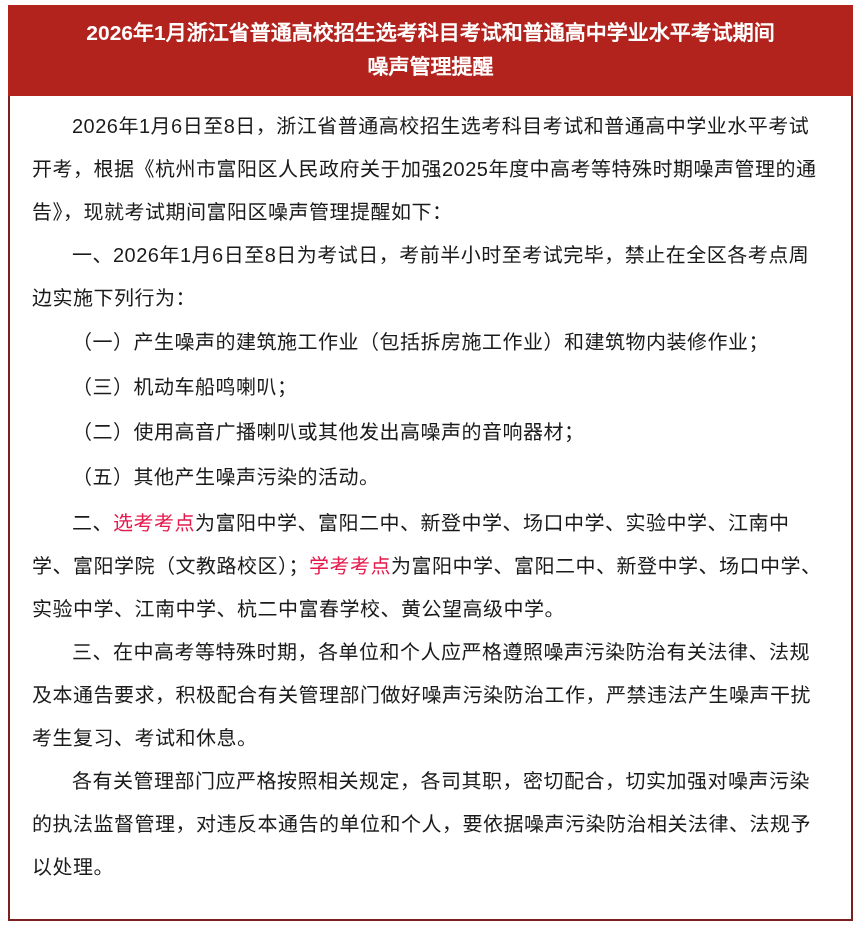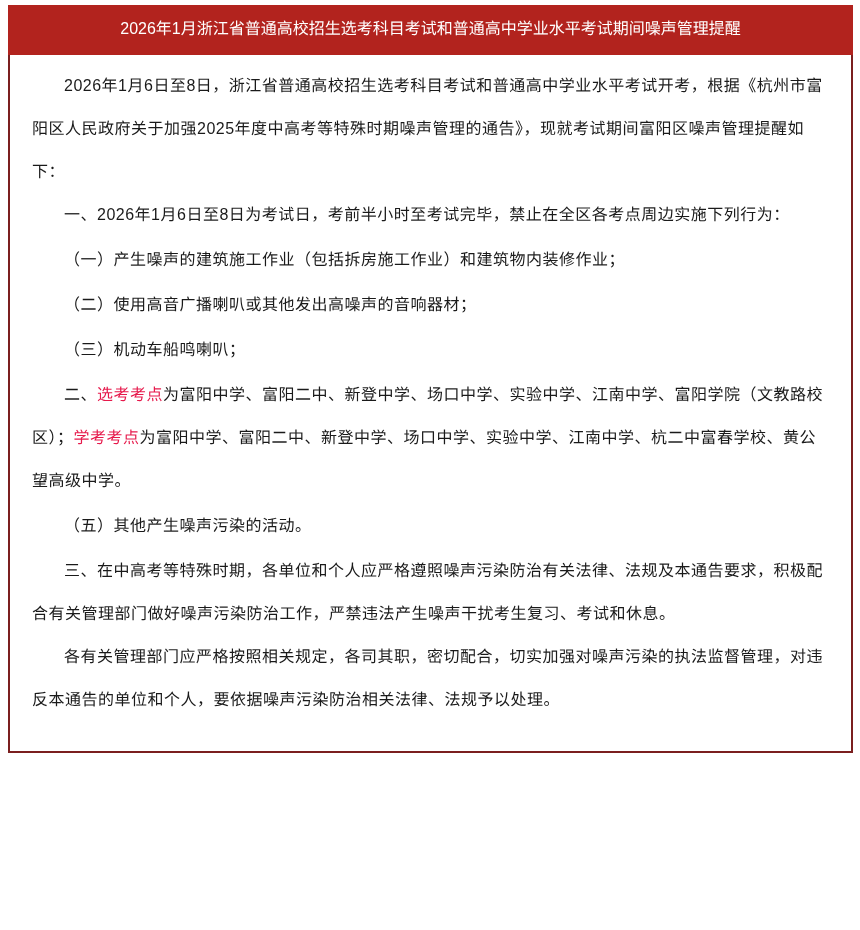--- a/index.html
+++ b/index.html
@@ -19,62 +19,63 @@
   .page{
     margin:5px 7px 0 8px;
   }
   .banner{
     background:var(--banner-bg);
     color:var(--banner-text);
     text-align:center;
     padding:11px 78px 13px;
   }
   .banner h1{
-    font-size:16px;
-    font-weight:400;
+    font-size:21px;
+    font-weight:700;
     line-height:1.6;
   }
   .content{
     border:2px solid var(--box-border);
     border-top:none;
     background:#ffffff;
     padding:9px 22px 30px 22px;
   }
   .para{
-    font-size:16px;
+    font-size:20px;
     line-height:43px;
     text-indent:2em;
     letter-spacing:0.5px;
   }
   .para.item{
     margin:2px 0;
+    font-family:Liberation Mono, monospace;
   }
   .bold{font-weight:400;}
   .red{color:var(--highlight);}
 </style>
 </head>
 <body>
 
 <div class="page">
 
   <header class="banner">
     <h1>2026年1月浙江省普通高校招生选考科目考试和普通高中学业水平考试期间噪声管理提醒</h1>
   </header>
 
   <main class="content">
 
     <p class="para">2026年1月6日至8日，浙江省普通高校招生选考科目考试和普通高中学业水平考试开考，根据《杭州市富阳区人民政府关于加强2025年度中高考等特殊时期噪声管理的通告》，现就考试期间富阳区噪声管理提醒如下：</p>
 
     <p class="para bold">一、2026年1月6日至8日为考试日，考前半小时至考试完毕，禁止在全区各考点周边实施下列行为：</p>
 
     <p class="para item">（一）产生噪声的建筑施工作业（包括拆房施工作业）和建筑物内装修作业；</p>
+    <p class="para item">（三）机动车船鸣喇叭；</p>
     <p class="para item">（二）使用高音广播喇叭或其他发出高噪声的音响器材；</p>
-    <p class="para item">（三）机动车船鸣喇叭；</p>
+    <p class="para item">（五）其他产生噪声污染的活动。</p>
+
     <p class="para"><span class="bold">二、</span><span class="bold red">选考考点</span><span>为富阳中学、富阳二中、新登中学、场口中学、实验中学、江南中学、富阳学院（文教路校区）；</span><span class="bold red">学考考点</span><span>为富阳中学、富阳二中、新登中学、场口中学、实验中学、江南中学、杭二中富春学校、黄公望高级中学。</span></p>
-
-    <p class="para item">（五）其他产生噪声污染的活动。</p>
 
     <p class="para"><span class="bold">三、</span><span>在中高考等特殊时期，各单位和个人应严格遵照噪声污染防治有关法律、法规及本通告要求，积极配合有关管理部门做好噪声污染防治工作，严禁违法产生噪声干扰考生复习、考试和休息。</span></p>
 
     <p class="para">各有关管理部门应严格按照相关规定，各司其职，密切配合，切实加强对噪声污染的执法监督管理，对违反本通告的单位和个人，要依据噪声污染防治相关法律、法规予以处理。</p>
 
   </main>
 </div>
 
 </body></html>

